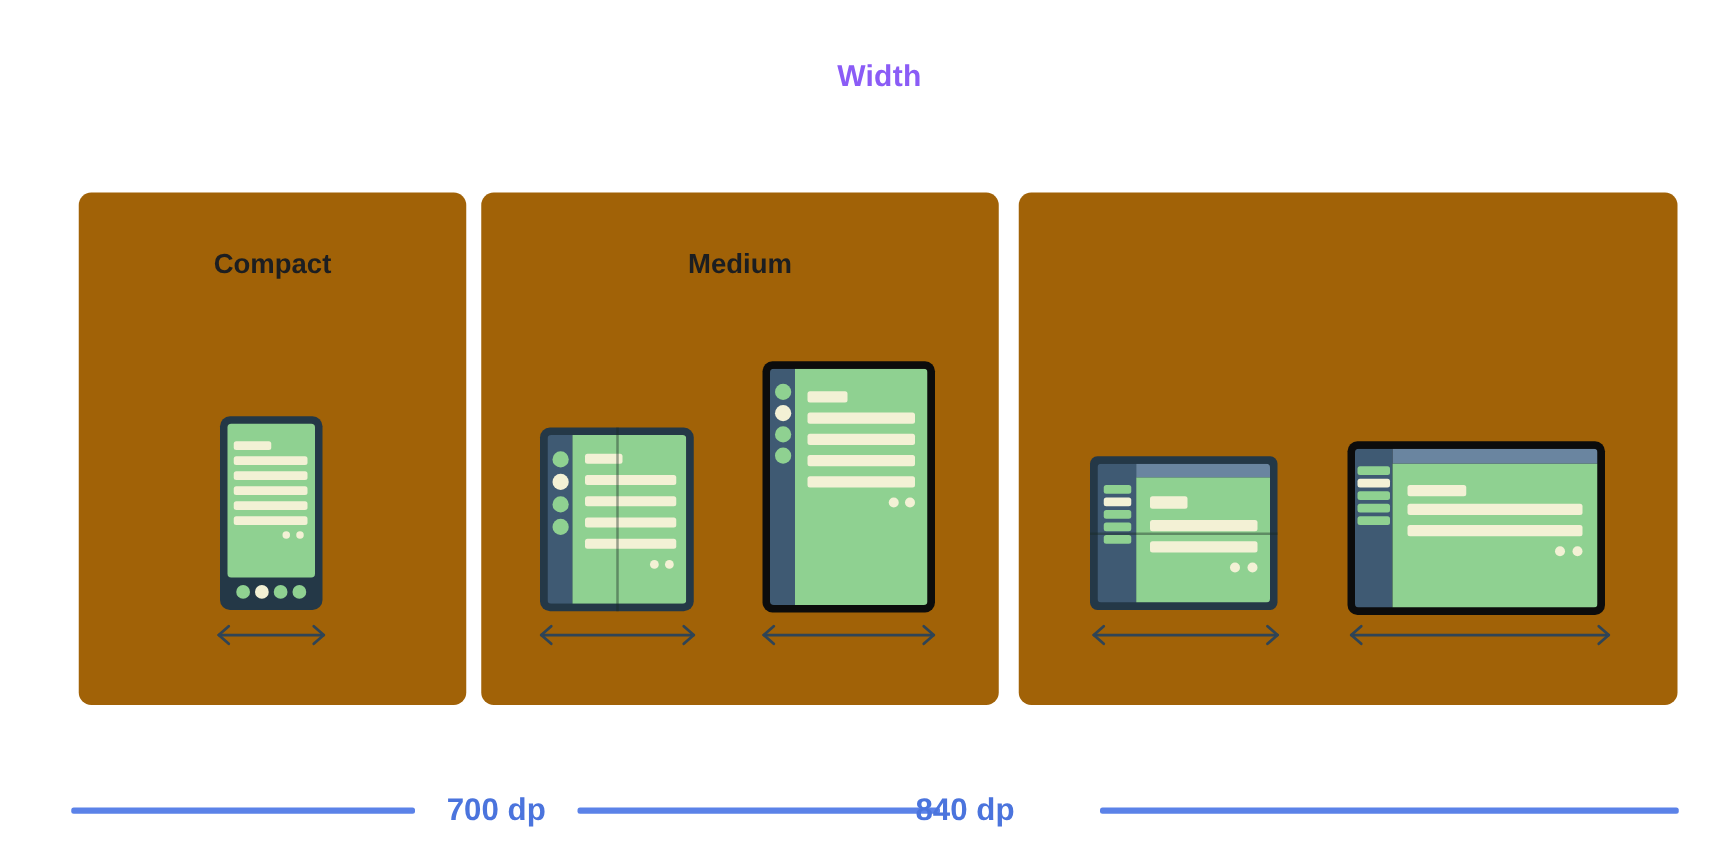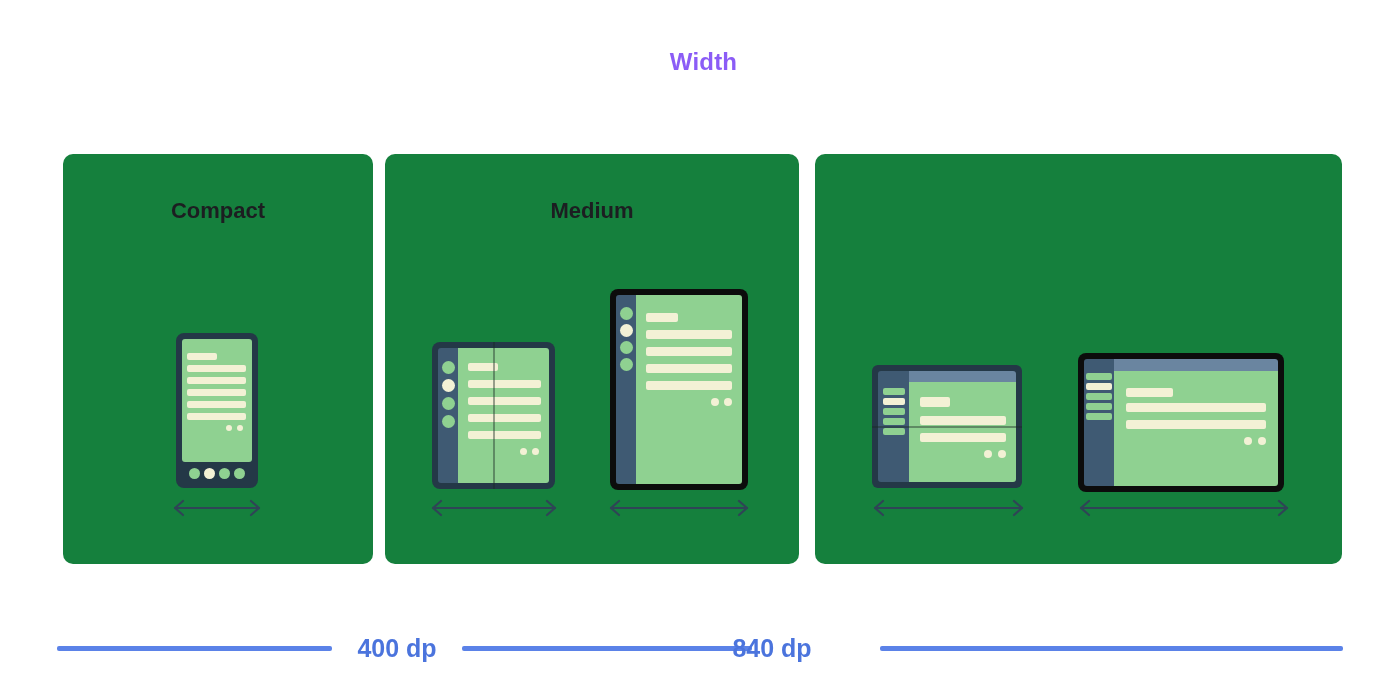--- a/index.html
+++ b/index.html
@@ -6,21 +6,21 @@
   html,body { background:#ffffff; }
   body { font-family:"Liberation Sans", sans-serif; }
   #stage { position:relative; width:1382px; height:692px; background:#ffffff; overflow:hidden; }
 
   
   .header { position:absolute; left:62px; width:1283px; top:48px; text-align:center; }
   .title { font-size:24px; font-weight:700; color:#8b5cf6; letter-spacing:.2px; }
   .subtitle { margin-top:11px; font-size:22px; font-weight:700; color:#9aa1a8; letter-spacing:.2px; }
 
   
-  .panel { position:absolute; top:154px; height:410px; background:#15803d; border-radius:10px; }
+  .panel { position:absolute; top:154px; height:410px; background:#a16207; border-radius:10px; }
   .panel-compact  { left:63px;  width:310px; }
   .panel-medium   { left:385px; width:414px; }
   .panel-expanded { left:815px; width:527px; }
   .panel-title { position:absolute; top:44px; left:0; right:0; text-align:center;
                  font-size:22px; font-weight:700; color:#1c1e21; }
 
   
   .device { position:absolute; }
   .frame-navy { background:#243847; }
   .frame-black { background:#0c0c0c; }
@@ -262,18 +262,18 @@
         <path d="M142 3 L150 10 L142 17"></path>
     </svg>
     <svg class="arrow" style="left:263px" width="212" height="20" viewBox="0 0 212 20">
       <path d="M3 10 H209"></path>
         <path d="M11 3 L3 10 L11 17"></path>
         <path d="M201 3 L209 10 L201 17"></path>
     </svg>
   </div>
 
   <div class="ruler-seg seg1"></div>
-  <div class="ruler-label lbl600">400 dp</div>
+  <div class="ruler-label lbl600">700 dp</div>
   <div class="ruler-seg seg2"></div>
   <div class="ruler-label lbl840">840 dp</div>
   <div class="ruler-seg seg3"></div>
 
 </div>
 
 </body></html>

